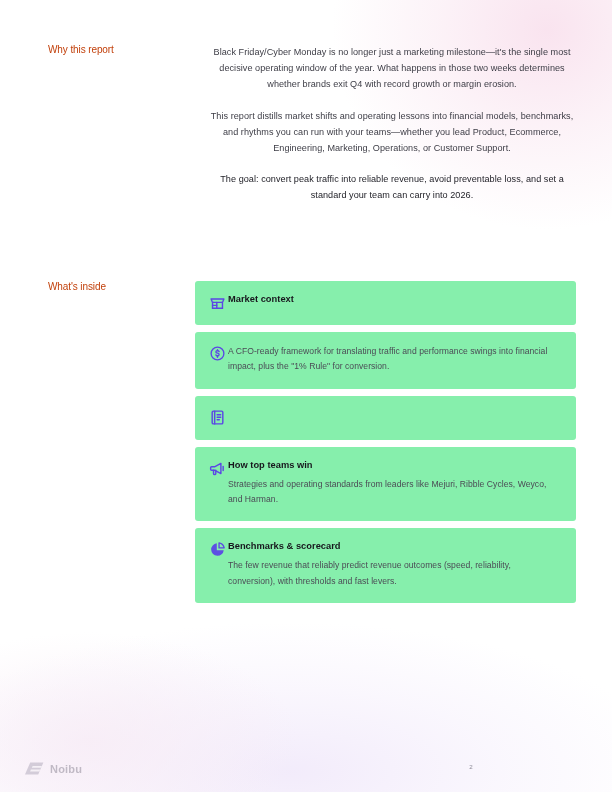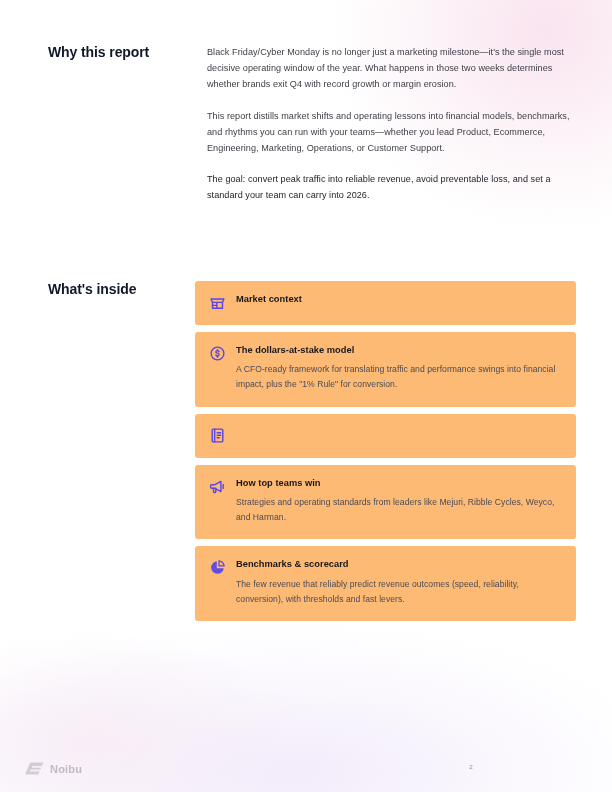--- a/index.html
+++ b/index.html
@@ -54,36 +54,37 @@
     left: 0;
     width: 612px;
     display: flex;
   }
   .col-label {
     width: 207px;
     padding-left: 48px;
     flex: none;
   }
   .section-heading {
-    font-size: 14px;
-    font-weight: 700;
-    color: #0f172a;
+    font-size: 10px;
+    font-weight: 400;
+    color: #c2410c;
     letter-spacing: -0.1px;
     line-height: 1.2;
   }
   .col-body {
     width: 370px;
     flex: none;
   }
   .para {
     font-size: 9.1px;
     line-height: 16.2px;
     color: #3d3d46;
     letter-spacing: 0.005em;
     margin-bottom: 15px;
+    text-align: center;
   }
   .para:last-child { margin-bottom: 0; }
   .para-goal {
     font-weight: normal;
     color: #1d1d24;
     margin-top: 2px;
   }
 
   
   .section-inside {
@@ -96,25 +97,25 @@
   .cards {
     width: 381px;
     flex: none;
     display: flex;
     flex-direction: column;
     gap: 7px;
     margin-left: -12px;
   }
 
   .card {
-    background: #fdba74;
+    background: #86efac;
     border-radius: 3px;
     padding: 12px 18px 14px 14px;
     display: flex;
-    gap: 10px;
+    gap: 2px;
     align-items: flex-start;
   }
   .card-icon {
     width: 17px;
     height: 17px;
     flex: none;
     margin-top: 1px;
     color: #5b46e5;
     display: flex;
     align-items: center;
@@ -216,21 +217,20 @@
       <div class="card">
         <span class="card-icon">
           <svg width="17" height="17" viewBox="0 0 24 24" fill="none" stroke="currentColor" stroke-width="1.9" stroke-linecap="round" stroke-linejoin="round">
             <circle cx="12" cy="12" r="9"></circle>
             <path d="M14.3 9.3c-.4-.8-1.3-1.3-2.3-1.3-1.3 0-2.3.8-2.3 1.8 0 2.4 4.6 1.2 4.6 3.6 0 1-1 1.8-2.3 1.8-1 0-1.9-.5-2.3-1.3"></path>
             <path d="M12 6.6v1.4"></path>
               <path d="M12 16v1.4"></path>
           </svg>
         </span>
         <div class="card-text">
-          <div class="card-title">The dollars-at-stake model</div>
           <div class="card-desc">A CFO-ready framework for translating traffic and performance swings into financial impact, plus the "1% Rule" for conversion.</div>
         </div>
       </div>
 
       <div class="card">
         <span class="card-icon">
           <svg width="17" height="17" viewBox="0 0 24 24" fill="none" stroke="currentColor" stroke-width="2" stroke-linecap="round" stroke-linejoin="round">
             <rect x="4.5" y="3" width="15" height="18" rx="1.6"></rect>
             <path d="M8 3v18"></path>
             <path d="M11.5 8.2h5"></path>

